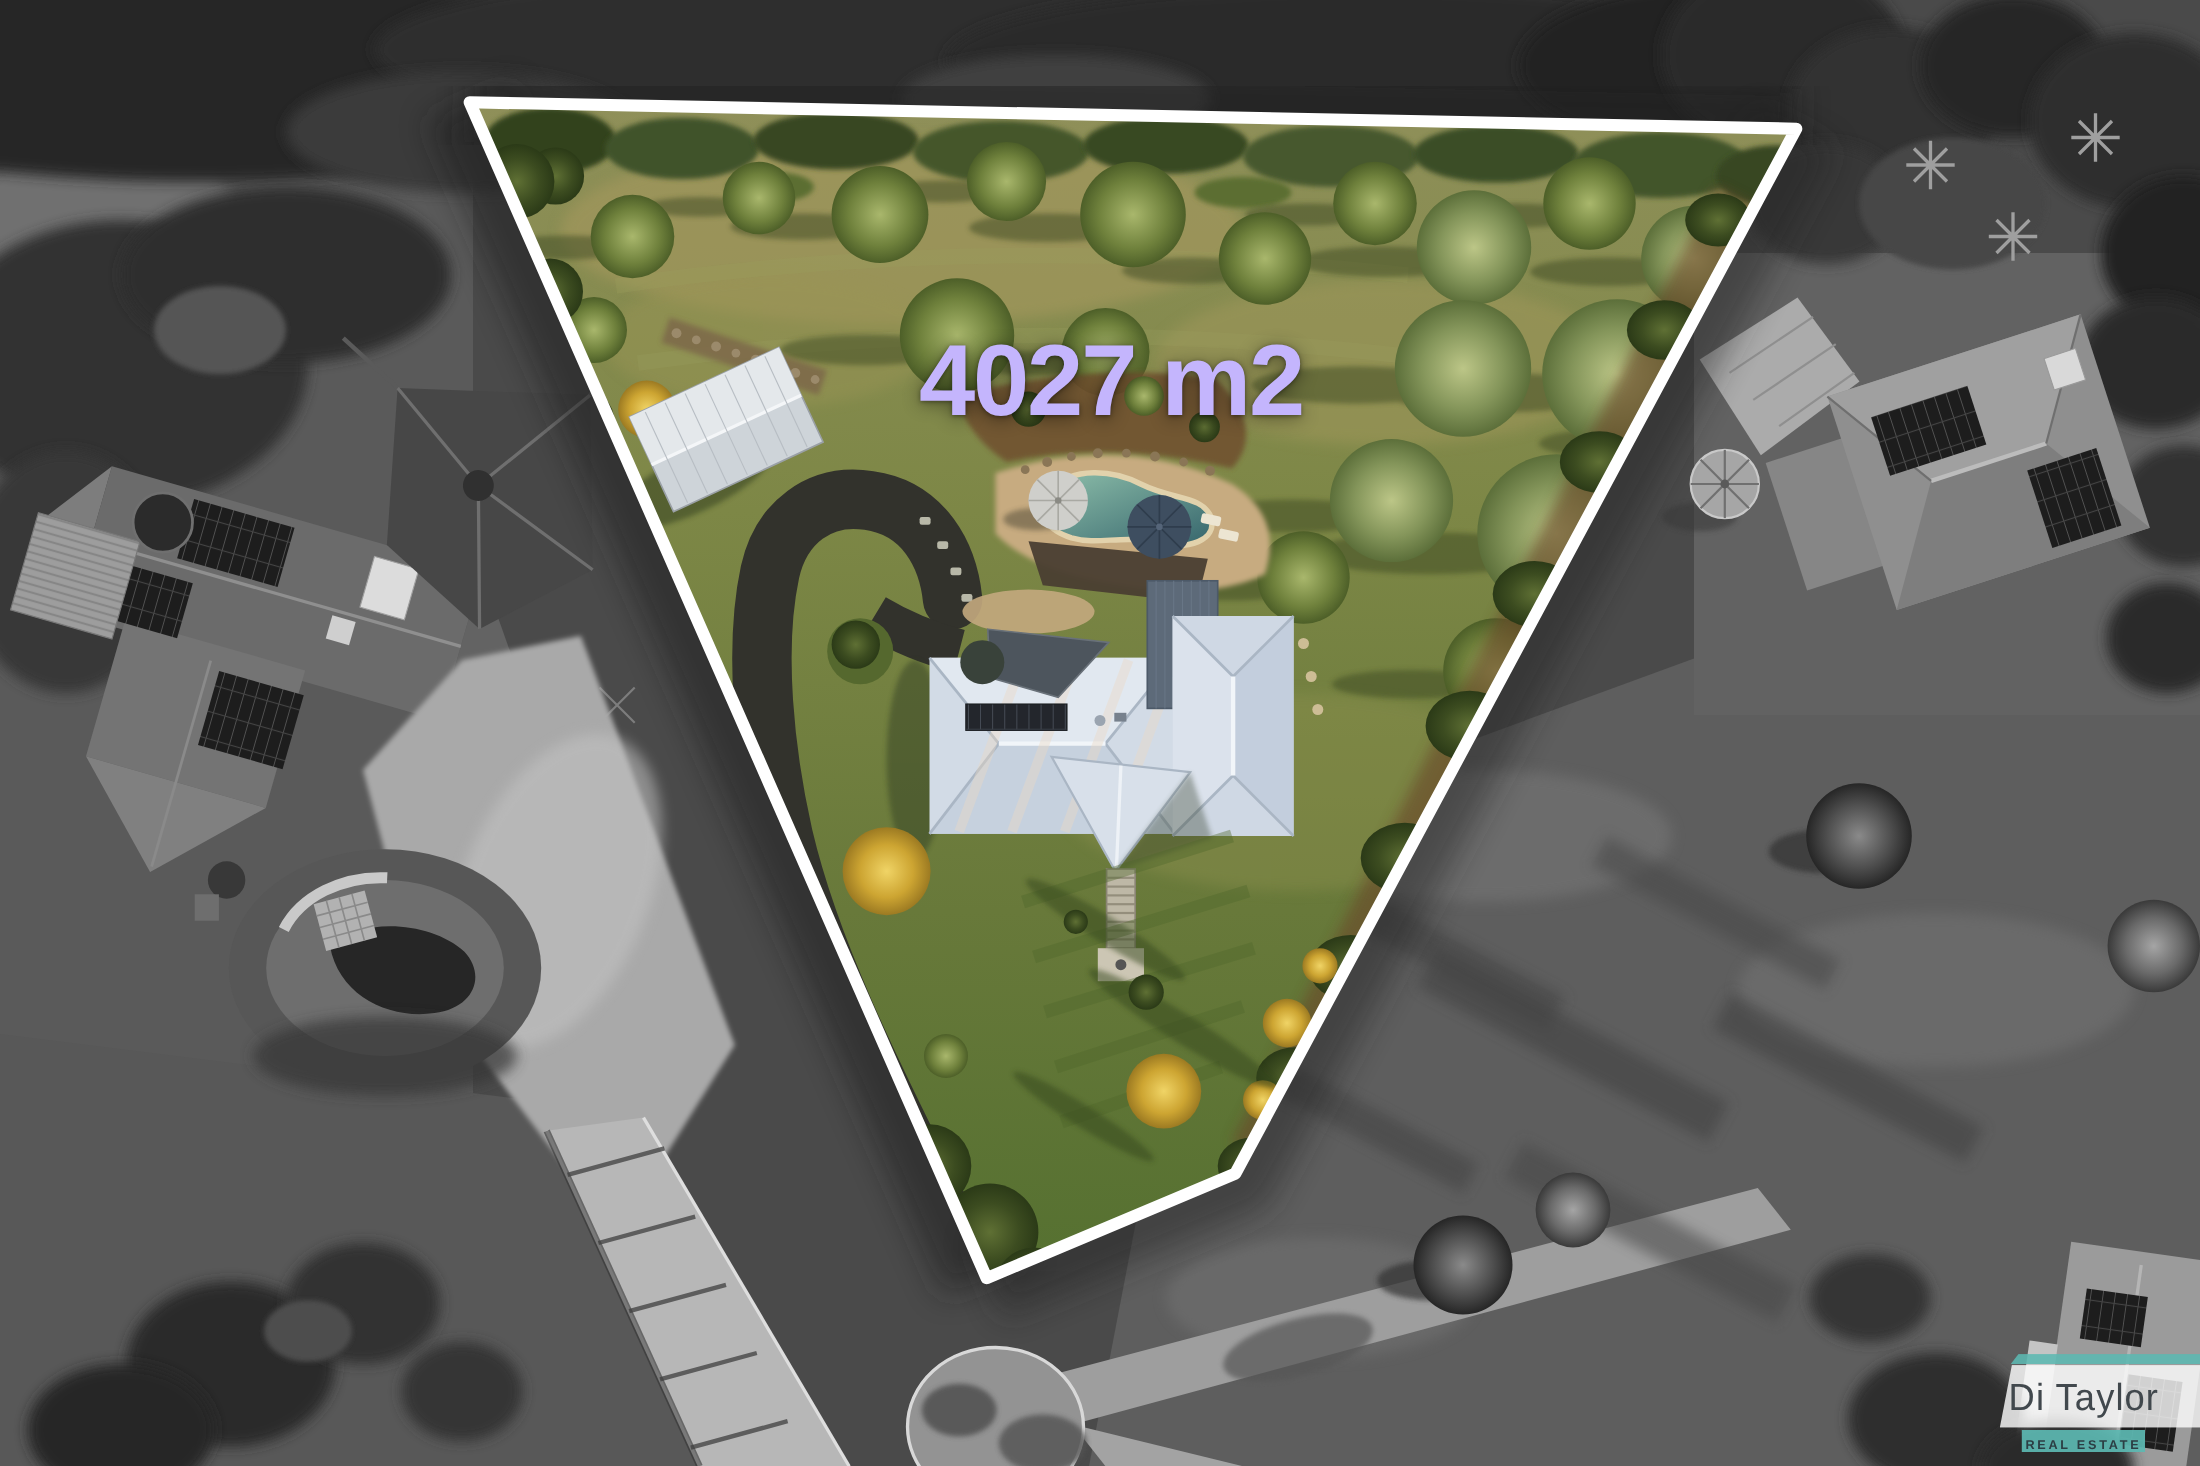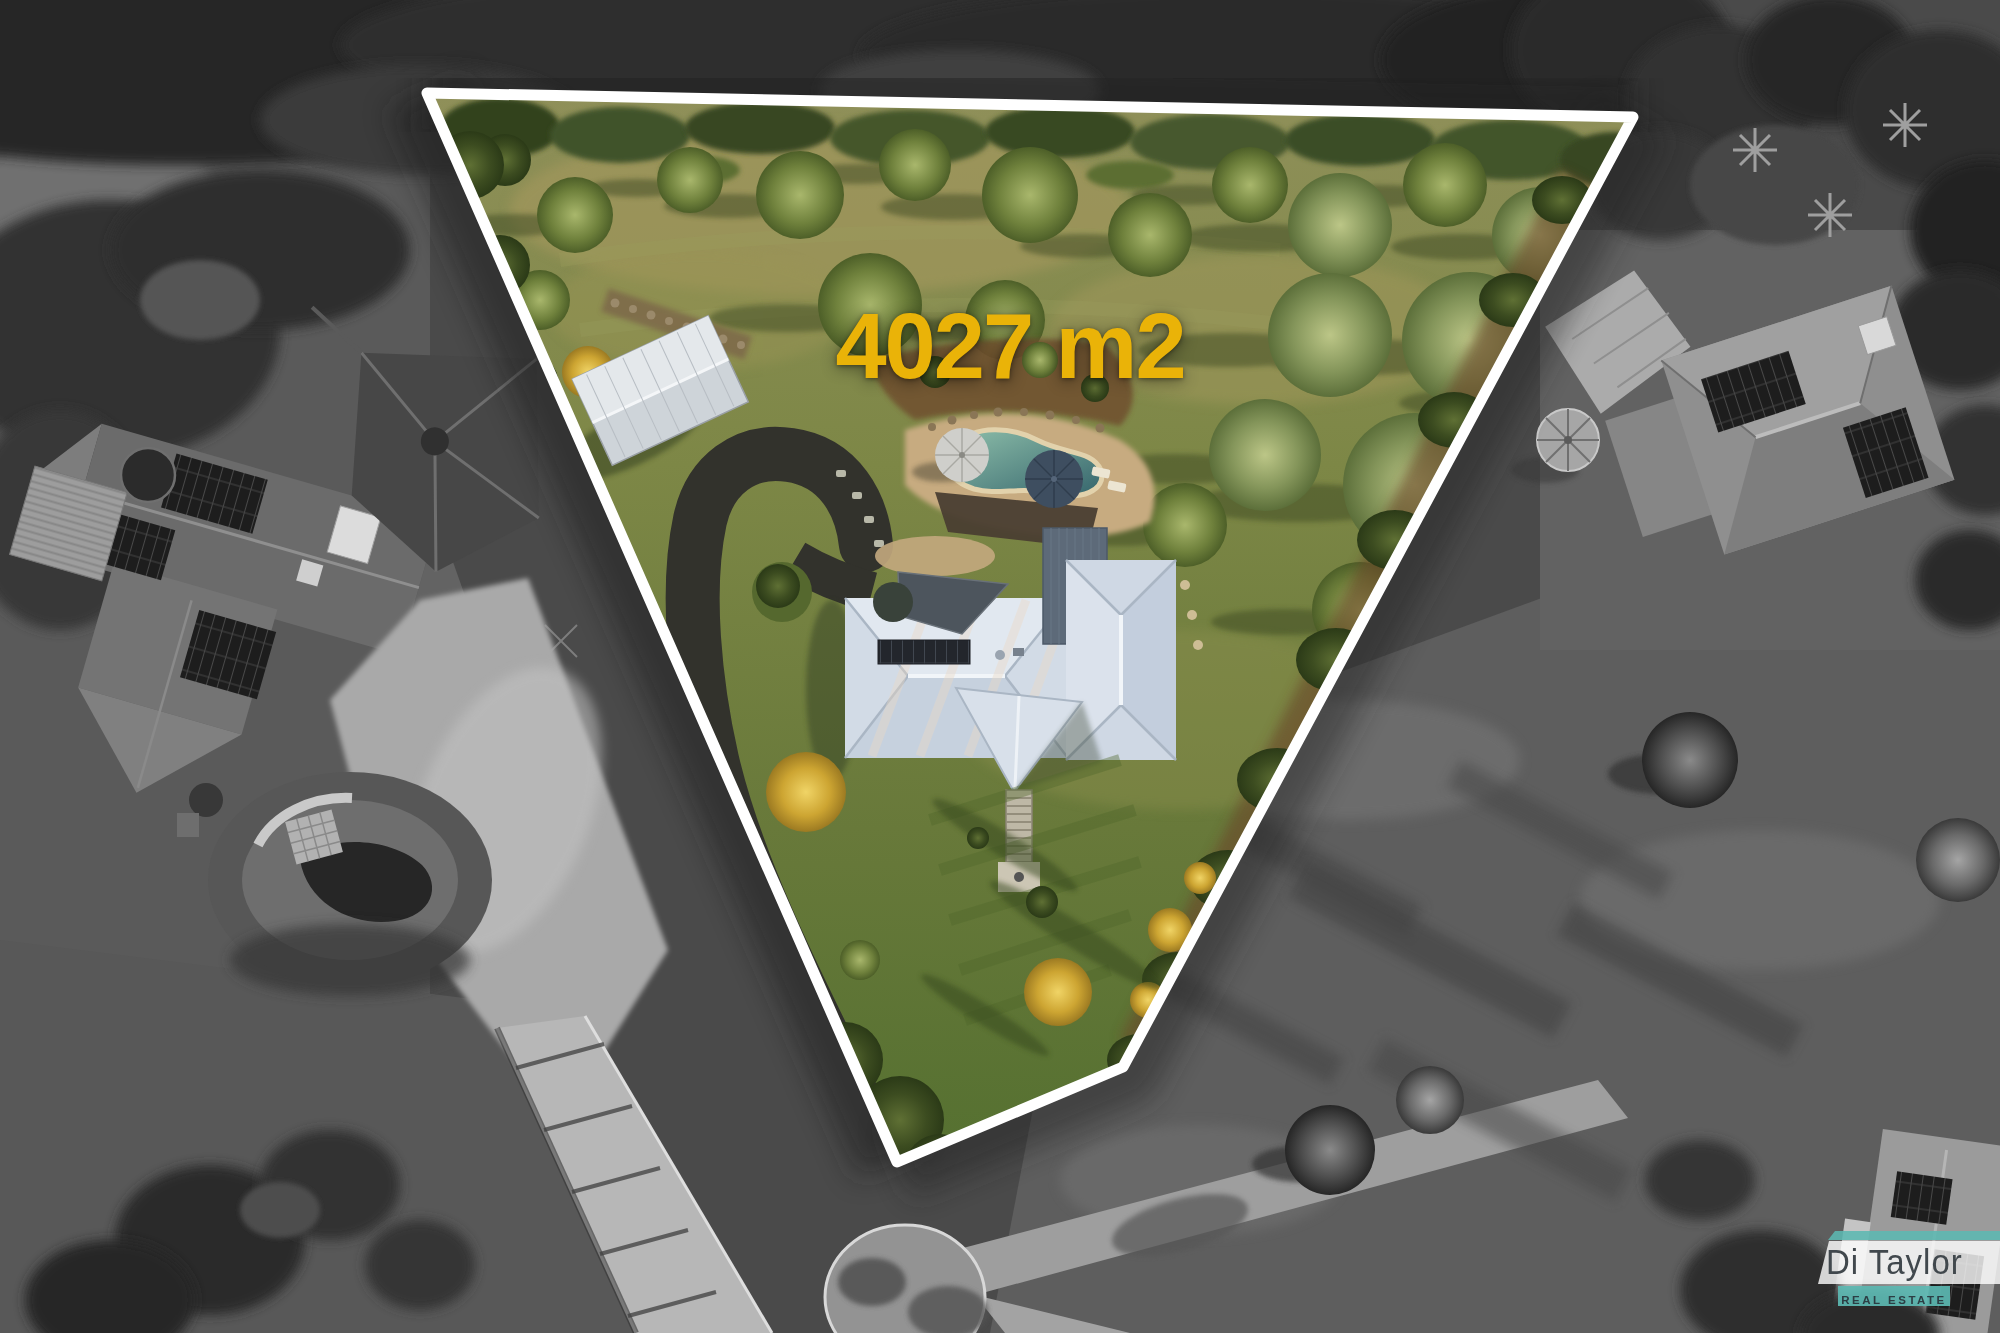--- a/index.html
+++ b/index.html
@@ -1,27 +1,27 @@
 <!DOCTYPE html>
 <html><head>
 <meta charset="utf-8">
 <style>
   html,body{margin:0;padding:0;background:#3f3f3f;}
   .stage{position:relative;width:2000px;height:1333px;overflow:hidden;
          font-family:"Liberation Sans",sans-serif;}
   .stage svg{position:absolute;inset:0;display:block;}
   
   .area-label{position:absolute;left:820px;top:300px;width:380px;text-align:center;
-    color:#eab308;font-size:92px;font-weight:700;letter-spacing:-2px;line-height:1;
+    color:#c4b5fd;font-size:92px;font-weight:700;letter-spacing:-2px;line-height:1;
     text-shadow:0 3px 16px rgba(0,0,0,.45),0 1px 4px rgba(0,0,0,.4);}
   
   .logo{position:absolute;left:1818px;top:1231px;width:182px;}
   .logo-bar{height:9px;margin-left:10px;background:rgba(92,184,178,.88);
     clip-path:polygon(7px 0,100% 0,100% 100%,0 100%);}
-  .logo-band{margin-top:1px;height:43px;background:rgba(255,255,255,.8);
+  .logo-band{margin-top:1px;height:57px;background:rgba(255,255,255,.8);
     clip-path:polygon(11px 0,100% 0,100% 100%,0 100%);
     display:flex;align-items:center;}
   .logo-name{color:#41484d;font-size:33px;font-weight:400;letter-spacing:1px;
     padding-left:8px;white-space:nowrap;transform:scaleY(1.04);}
   .logo-tag{margin:2px 0 0 20px;width:112px;height:20px;background:rgba(92,184,178,.92);
     display:flex;align-items:flex-end;justify-content:center;}
   .logo-tag span{color:#2c3e44;font-size:11.5px;font-weight:700;letter-spacing:2.5px;
     white-space:nowrap;}
 </style>
 </head>

